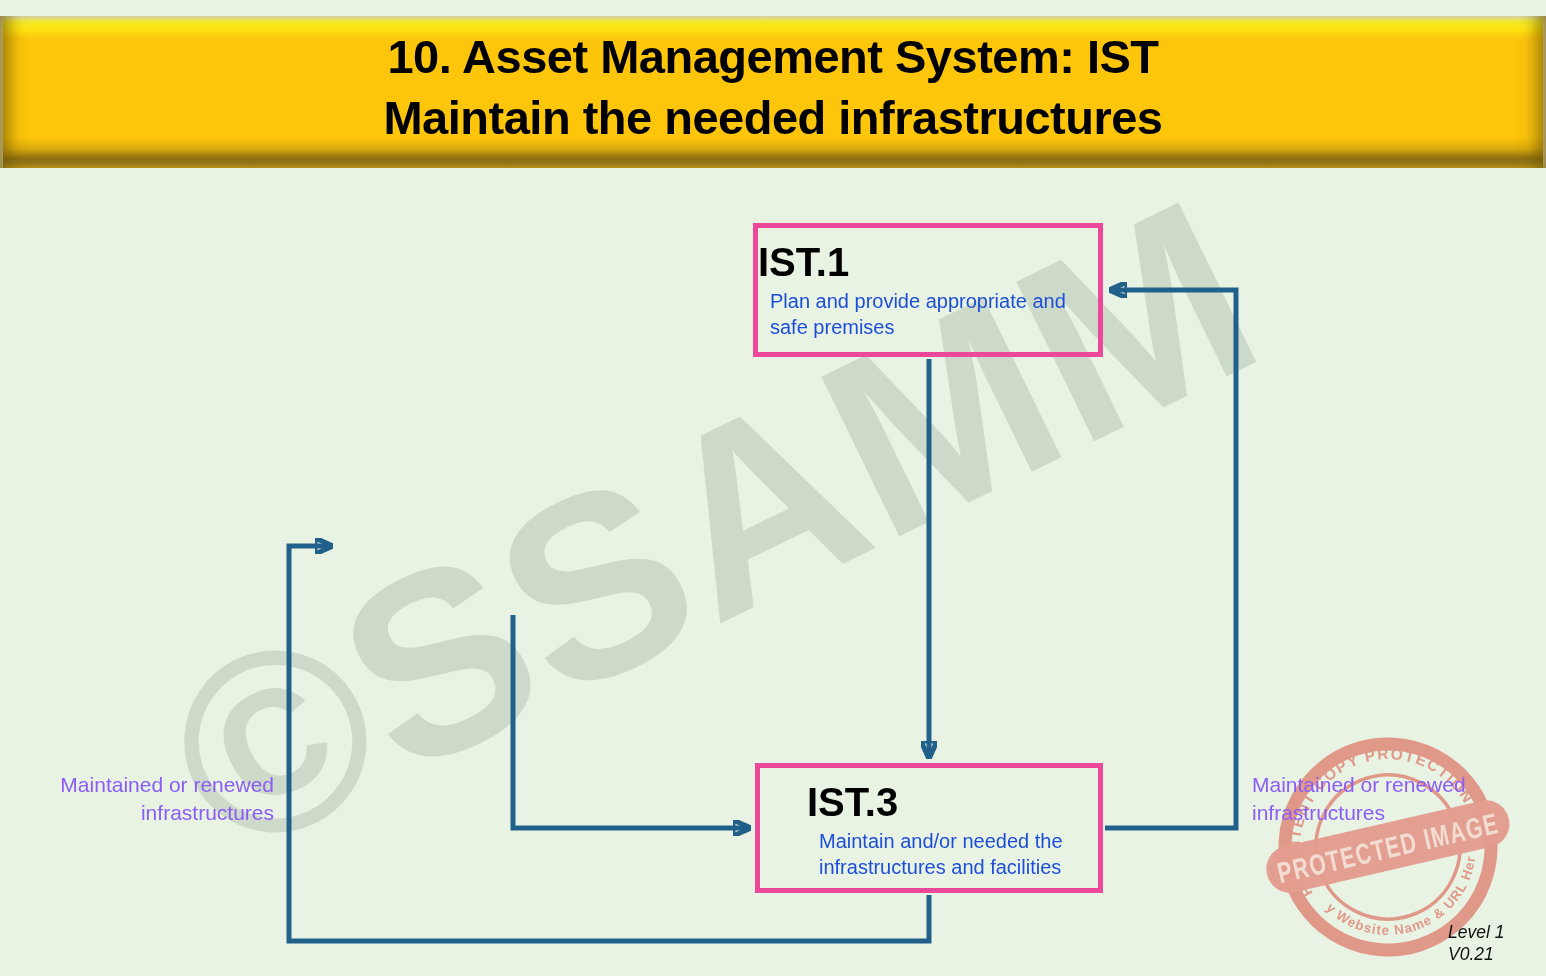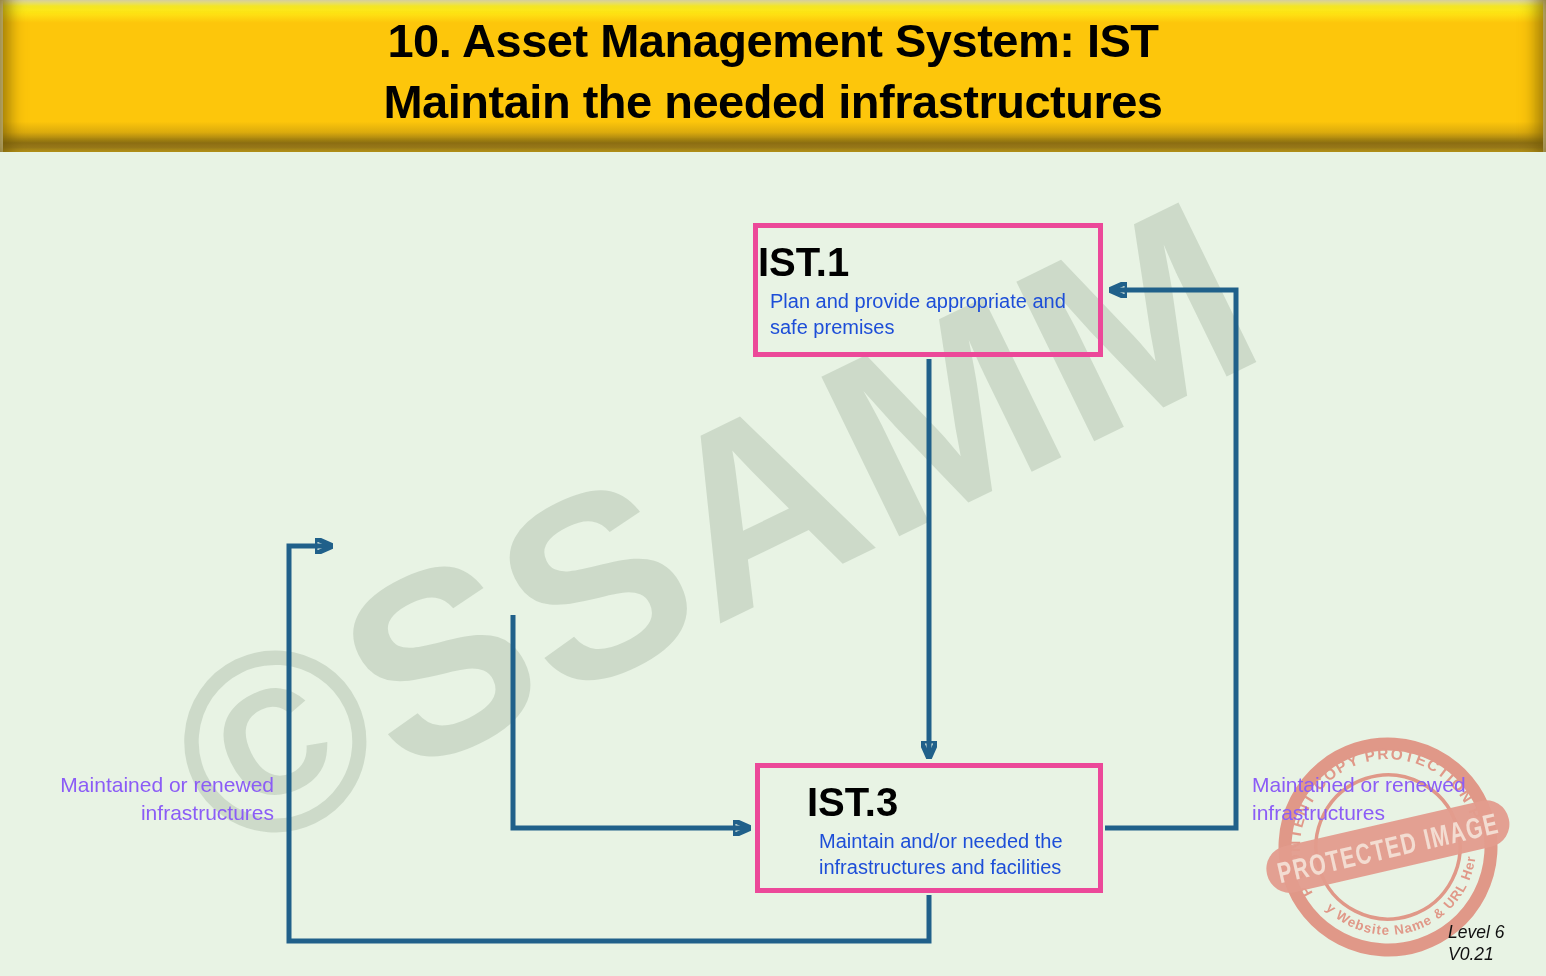--- a/index.html
+++ b/index.html
@@ -10,21 +10,21 @@
   }
   #page {
     position: relative;
     width: 1546px; height: 976px;
     background: #e8f3e4;
     overflow: hidden;
   }
 
   
   .banner {
-    position: absolute; left: 0; top: 0;
+    position: absolute; left: 0; top: 16px;
     width: 1546px; height: 152px;
     box-sizing: border-box;
     background: linear-gradient(180deg,
       #fbfad2 0%, #fdf32a 4%, #ffe715 8%, #fdc60b 15%,
       #fdc60b 80%, #dcab0d 87%, #8d7013 94%, #9c7d1c 97%, #caa41e 100%);
     box-shadow:
       inset 16px 0 18px -8px rgba(108,84,6,0.75),
       inset -16px 0 18px -8px rgba(108,84,6,0.75),
       inset 3px 0 0 rgba(255,252,220,0.9),
       inset -3px 0 0 rgba(255,252,220,0.9);
@@ -174,17 +174,17 @@
         <textPath href="#stamp-arc-bottom" startOffset="50%" text-anchor="middle">My Website Name &amp; URL Here</textPath>
       </text>
       <g transform="rotate(5 160 160)">
         <rect x="36" y="136" width="248" height="47" rx="23" fill="#e2897b" opacity="0.95"></rect>
         <text x="160" y="171" text-anchor="middle" font-size="29" font-weight="bold" fill="#f6d8ce" letter-spacing="2" textLength="226" lengthAdjust="spacingAndGlyphs" font-family="Liberation Sans, sans-serif">PROTECTED IMAGE</text>
       </g>
     </g>
   </svg>
 
   <div class="footer-version">
-    <div>Level 6</div>
+    <div>Level 1</div>
     <div>V0.21</div>
   </div>
 
 </div>
 
 </body></html>

